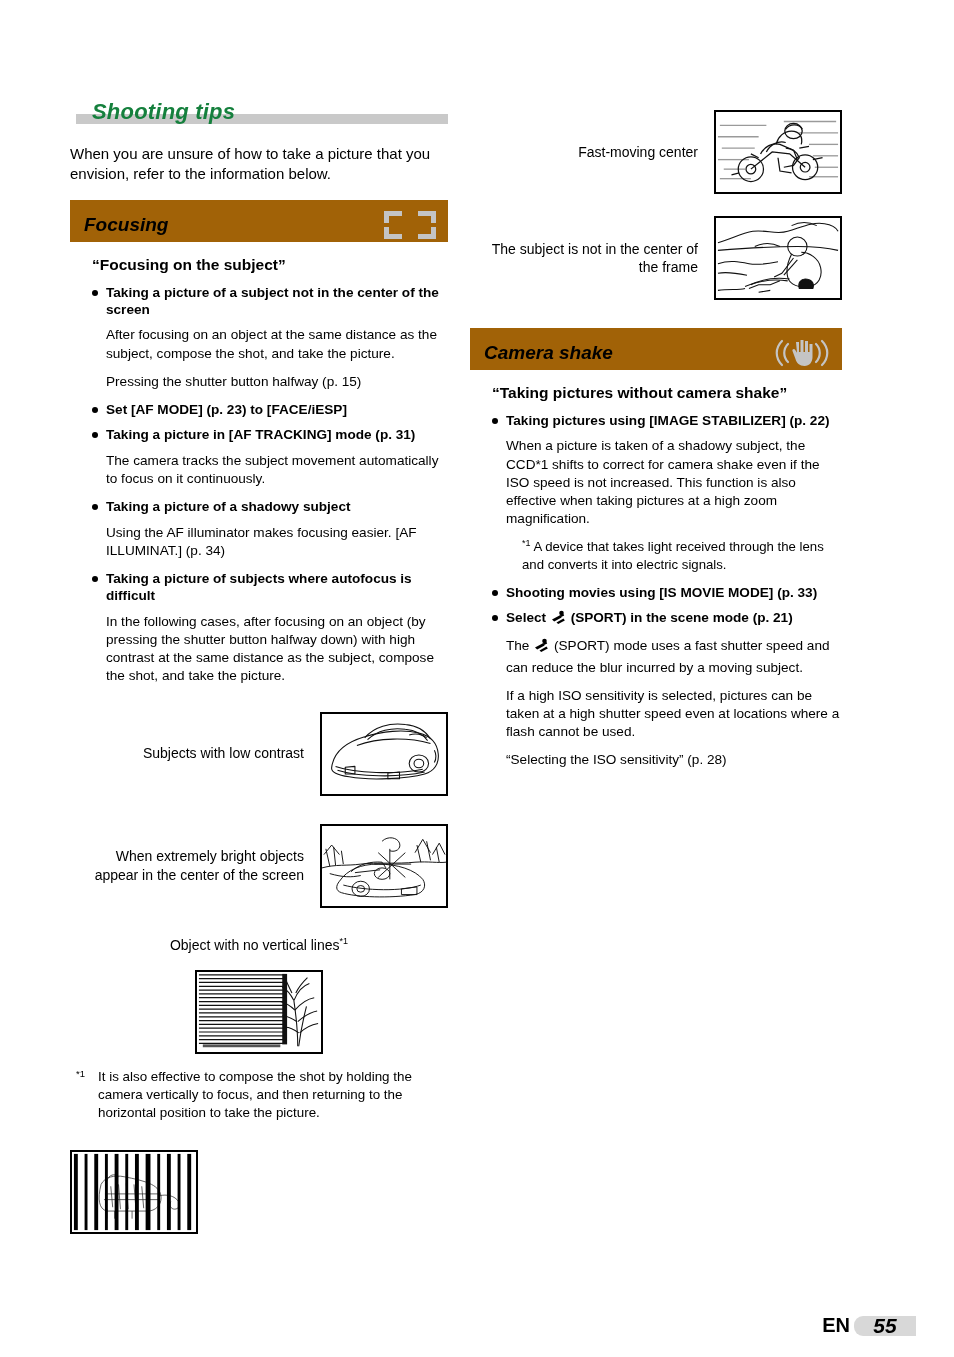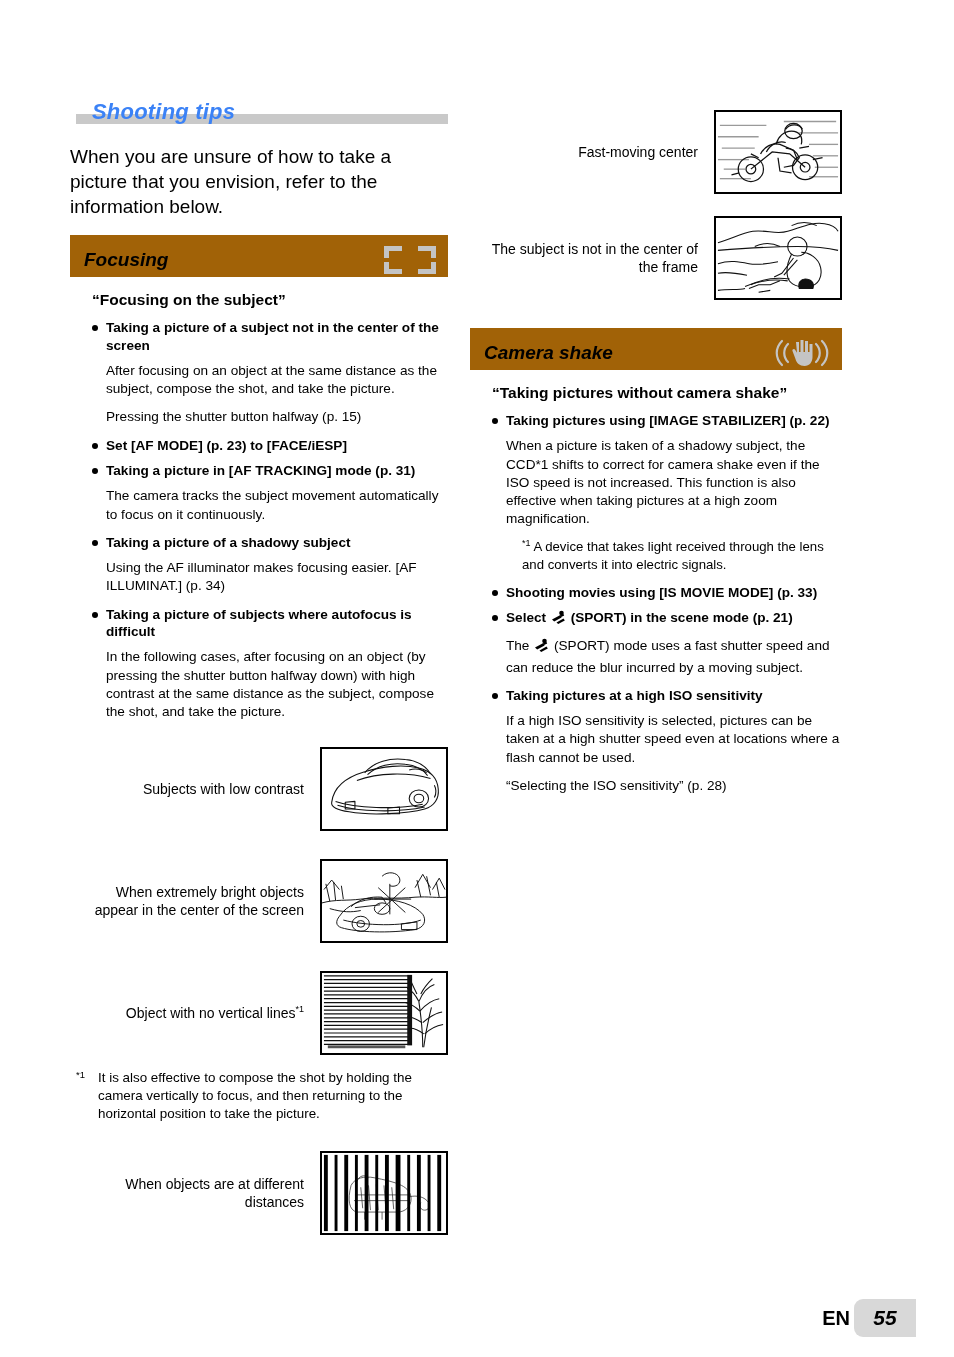--- a/index.html
+++ b/index.html
@@ -26,26 +26,26 @@
     margin-bottom: 18px;
   }
   .chapter-title-bar {
     position:absolute; left:6px; right:0; bottom:2px; height:10px;
     background:#c9c9c9;
   }
   .chapter-title-text {
     position:absolute; left:22px; bottom:1px;
     font-size: 22px; font-weight:bold; font-style:italic;
     letter-spacing:0.2px;
-    color:#3b82f6;
+    color:#15803d;
     white-space:nowrap;
   }
 
   .intro {
-    font-size: 19px;
+    font-size: 15px;
     line-height: 1.32;
     margin: 0 0 16px 0;
   }
 
   
   .section-bar {
     background:#a16207;
     height: 42px;
     display:flex;
     align-items:center;
@@ -139,21 +139,21 @@
   }
   .footer-inner {
     position:absolute; right:38px; bottom:20px;
     display:flex; align-items:center; gap:4px;
   }
   .footer .en { font-size:20px; font-weight:bold; }
   .footer .pagenum {
     background:#d8d8d8;
     border-radius: 9px 0 0 9px;
     min-width: 62px;
-    height: 38px;
+    height: 20px;
     display:flex; align-items:center; justify-content:center;
     font-size: 21px; font-weight:bold; font-style:italic;
     padding: 0 18px;
   }
 
   
   .sport-ico { display:inline-block; vertical-align:-3px; }
 </style>
 </head>
 <body>
@@ -241,21 +241,21 @@
             <path d="M82 66 L82 72 L98 72 L98 64 Z"></path>
             <path d="M70 24 L70 56 M54 40 L92 40 M58 28 L86 54 M86 28 L58 54"></path>
             <path d="M62 16 C68 10 78 12 80 18 C82 24 76 28 70 26"></path>
             <ellipse cx="62" cy="50" rx="8" ry="6"></ellipse>
             <path d="M8 50 C22 54 30 54 40 52"></path>
           </g>
         </svg>
       </div>
     </div>
 
-    <div class="fig-row" style="margin-top:28px;">
+    <div class="fig-row" style="margin-top:28px;flex-direction:column;">
       <div class="caption"><span>Object with no vertical lines</span><sup class="mk">*1</sup></div>
       <div class="figbox">
         <svg viewBox="0 0 128 84" preserveAspectRatio="none">
           <g stroke="#111" stroke-width="1.3">
             <line x1="2" y1="3" x2="92" y2="3"></line>
               <line x1="2" y1="7" x2="92" y2="7"></line>
             <line x1="2" y1="11" x2="92" y2="11"></line>
               <line x1="2" y1="15" x2="92" y2="15"></line>
             <line x1="2" y1="19" x2="92" y2="19"></line>
               <line x1="2" y1="23" x2="92" y2="23"></line>
@@ -287,21 +287,20 @@
         </svg>
       </div>
     </div>
 
     <div class="footnote">
       <span class="fnmk">*1</span>
       <span>It is also effective to compose the shot by holding the camera vertically to focus, and then returning to the horizontal position to take the picture.</span>
     </div>
 
     <div class="fig-row" style="margin-top:28px;">
-      <div class="caption">When objects are at different distances</div>
       <div class="figbox">
         <svg viewBox="0 0 128 84" preserveAspectRatio="none">
           <g fill="none" stroke="#333" stroke-width="0.8">
             <path d="M30 34 C34 26 44 24 54 26 C64 28 74 30 82 34 C88 37 92 42 92 48 C92 56 86 62 78 62 L36 62 C28 60 26 50 30 34 Z"></path>
             <path d="M36 30 C38 24 44 22 48 26"></path>
             <path d="M40 36 L42 58 M48 34 L50 60 M56 33 L58 60 M64 34 L66 60 M72 36 L74 59"></path>
             <path d="M34 44 L90 44 M33 50 L90 50"></path>
             <path d="M90 46 C98 44 106 46 110 52 C112 56 110 60 106 60 C102 60 100 56 102 52"></path>
             <path d="M36 60 L36 70 M44 62 L44 70 M62 62 L62 70 M78 60 L78 70"></path>
           </g>
@@ -443,21 +442,20 @@
             <circle cx="11.5" cy="3" r="2.3"></circle>
             <path d="M2 9.5 L10 5.2 L11.6 7.4 L4.2 11.4 Z"></path>
             <path d="M6.5 12.6 L13.5 8.6 L14.8 10.4 L8.2 14 Z"></path>
             <path d="M9.6 5.6 L13.4 4 L14.2 5.6 L10.6 7.2 Z"></path>
           </g>
             </svg>
         </span>
         <span>(SPORT) mode uses a fast shutter speed and can reduce the blur incurred by a moving subject.</span>
       </div>
 
-      <div class="bullet">Taking pictures at a high ISO sensitivity</div>
       <div class="para">If a high ISO sensitivity is selected, pictures can be taken at a high shutter speed even at locations where a flash cannot be used.</div>
       <div class="para">“Selecting the ISO sensitivity” (p. 28)</div>
     </div>
 
   </div>
 
   <div class="footer">
     <div class="footer-inner">
       <span class="en">EN</span>
       <span class="pagenum">55</span>

